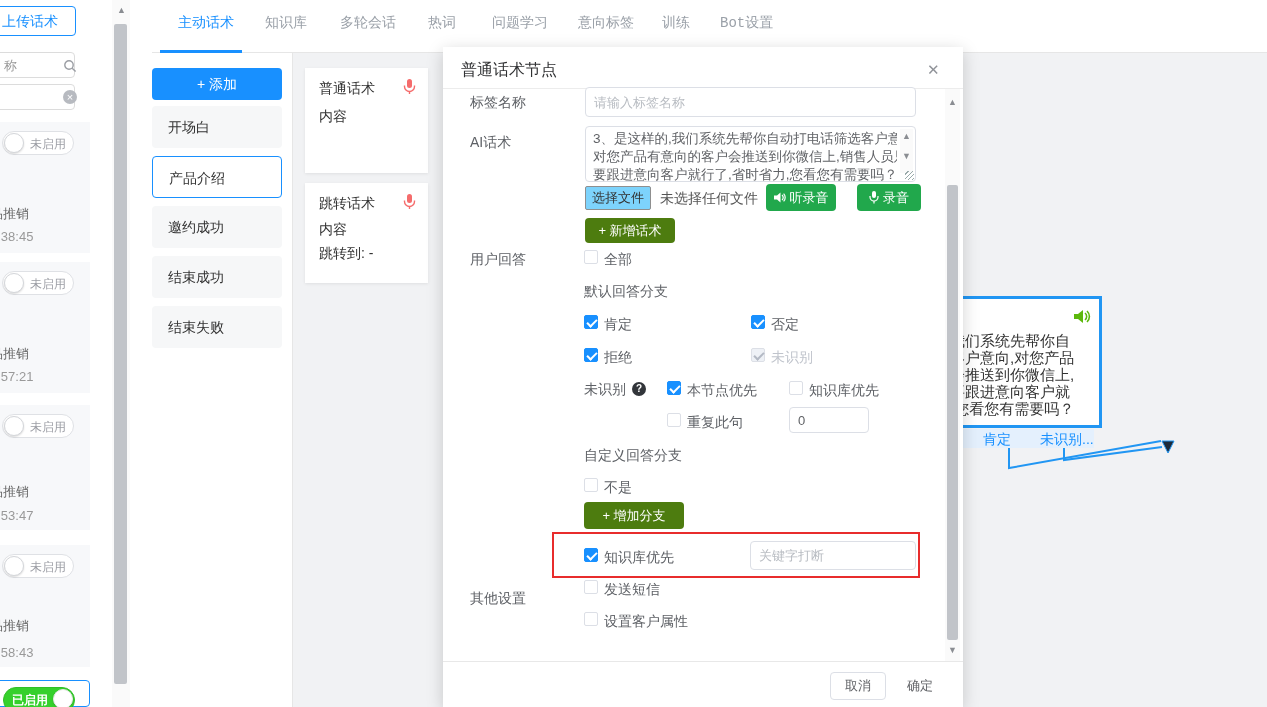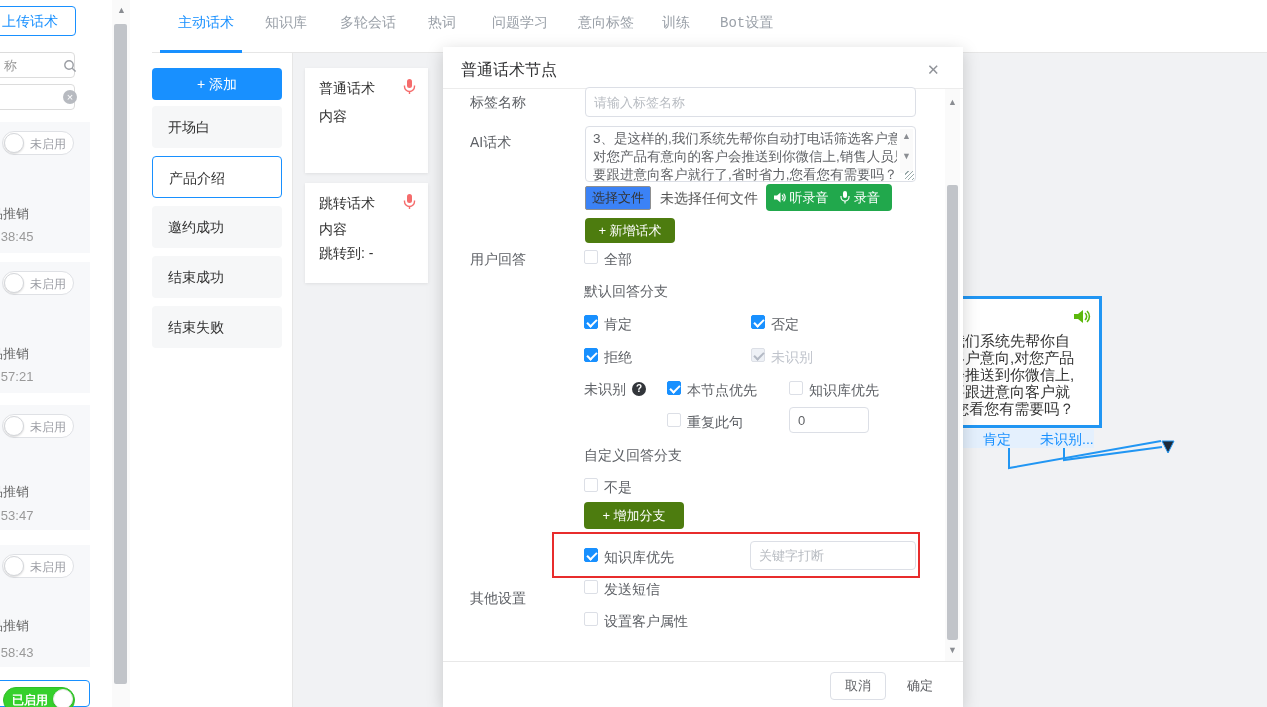--- a/index.html
+++ b/index.html
@@ -58,21 +58,21 @@
   .txt-input { position:absolute; border:1px solid #dcdfe6; border-radius:4px; font-size:13px; color:#606266;
     padding:0 8px; background:#fff; }
   .txt-input::placeholder { color:#b8bcc2; }
   .ta-box { position:absolute; left:142px; top:79px; width:331px; height:56px; border:1px solid #dcdfe6;
     border-radius:4px; background:#fff; overflow:hidden; padding:3px 18px 0 7px; }
   .ta-line { font-size:13.5px; line-height:18px; color:#606266; white-space:nowrap; overflow:hidden; }
   .ta-sb { position:absolute; right:2px; top:2px; width:13px; height:44px; background:#fafafa; }
   .resize-grip { position:absolute; right:1px; bottom:1px; width:9px; height:9px;
     background:repeating-linear-gradient(135deg, transparent 0 2px, #9aa 2px 3px); }
   .file-btn { position:absolute; left:142px; top:139px; width:66px; height:24px; border:1px solid #8f8f8f;
-    border-radius:2px; background:#3b82f6; font-size:13px; color:#333; text-align:center; line-height:22px; }
+    border-radius:2px; background:#7dd3fc; font-size:13px; color:#333; text-align:center; line-height:22px; }
   .green-btn { position:absolute; top:137px; height:27px; background:#21a84c; border:none; border-radius:4px;
     color:#fff; font-size:13px; display:flex; align-items:center; justify-content:center; gap:4px; }
   .blue-btn { position:absolute; background:#4d7c0f; border:none; border-radius:4px; color:#fff;
     font-size:13px; text-align:center; }
   .cb { position:absolute; width:14px; height:14px; border:1px solid #dcdfe6; border-radius:2px; background:#fff; }
   .cb.checked { background:#1890ff; border-color:#1890ff; }
   .cb.checked::after { content:""; position:absolute; left:4px; top:1px; width:4px; height:8px;
     border:solid #fff; border-width:0 2px 2px 0; transform:rotate(45deg); }
   .cb.disabled { background:#eef1f6; border-color:#dcdfe6; }
   .cb.disabled::after { content:""; position:absolute; left:4px; top:1px; width:4px; height:8px;
@@ -247,21 +247,21 @@
   <div class="file-btn">选择文件</div>
   <div class="f-label" style="left:217px; top:143px; color:#555;">未选择任何文件</div>
   <button class="green-btn" style="left:323px; width:70px;">
     <svg class="icon" width="12" height="11" viewBox="0 0 12 11">
         <polygon points="0,3.5 3,3.5 6.5,0.5 6.5,10.5 3,7.5 0,7.5" fill="#fff"></polygon>
         <path d="M8 3a3.2 3.2 0 0 1 0 5" fill="none" stroke="#fff" stroke-width="1.2"></path>
         <path d="M9.6 1.6a5.6 5.6 0 0 1 0 7.8" fill="none" stroke="#fff" stroke-width="1.2"></path>
       </svg>
     <span>听录音</span>
   </button>
-  <button class="green-btn" style="left:385px; width:64px;align-items:center;">
+  <button class="green-btn" style="left:414px; width:64px;align-items:center;">
     <svg class="icon" width="10" height="13" viewBox="0 0 10 13">
         <rect x="3" y="0" width="4" height="7" rx="2" fill="#fff"></rect>
         <path d="M1 5v1a4 4 0 0 0 8 0V5" fill="none" stroke="#fff" stroke-width="1.2"></path>
         <line x1="5" y1="10" x2="5" y2="12.5" stroke="#fff" stroke-width="1.2"></line>
       </svg>
     <span>录音</span>
   </button>
 
   <button class="blue-btn" style="left:142px; top:171px; width:90px; height:25px;"><span>+</span> <span>新增话术</span></button>
 

